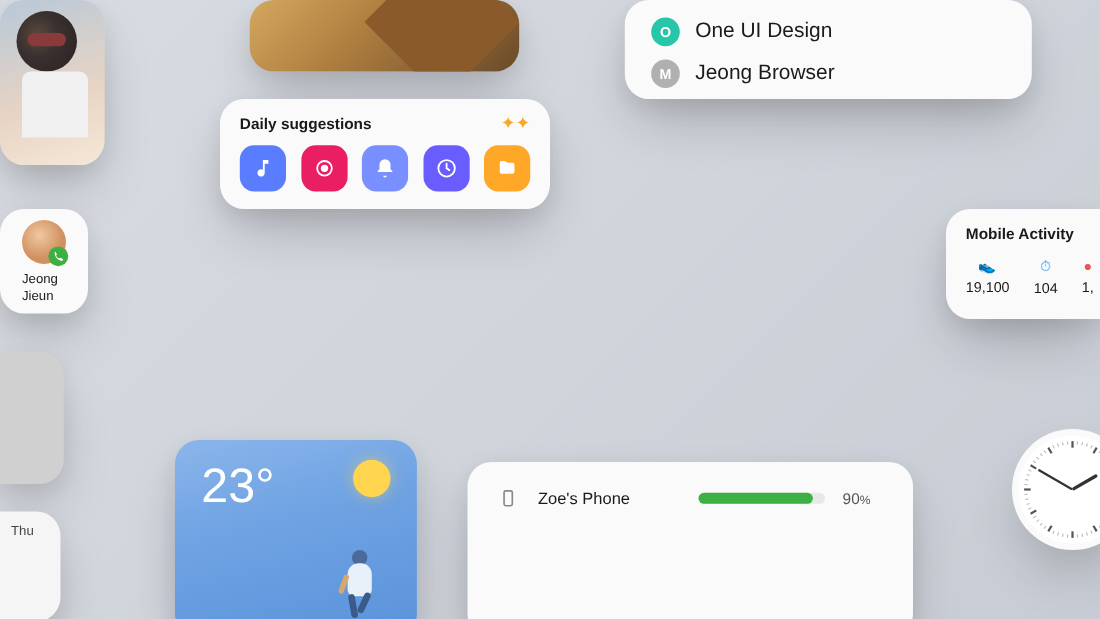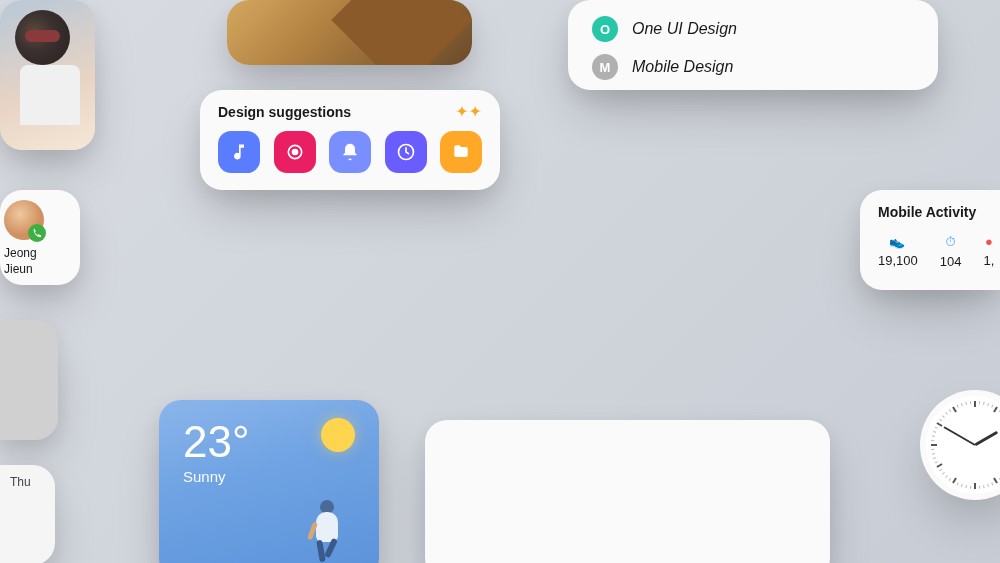--- a/index.html
+++ b/index.html
@@ -83,24 +83,23 @@
   width: 26px; height: 26px;
   border-radius: 50%;
   display: flex;
   align-items: center;
   justify-content: center;
   color: #fff;
   font-size: 13px;
   font-weight: 700;
 }
 .list-label {
-  font-size: 16px;
+  font-size: 19px;
   font-weight: 500;
   color: #1a1a1a;
-  font-style: italic;
 }
 
 
 .suggestions-card {
   left: 200px; top: 90px;
   width: 300px; height: 100px;
   padding: 12px 18px;
 }
 .sugg-header {
   display: flex;
@@ -123,21 +122,21 @@
   border-radius: 13px;
   display: flex;
   align-items: center;
   justify-content: center;
 }
 
 
 .contact-card {
   left: 0; top: 190px;
   width: 80px; height: 95px;
-  padding: 10px 4px;
+  padding: 10px 20px;
   text-align: left;
 }
 .avatar {
   width: 40px; height: 40px;
   border-radius: 50%;
   background: radial-gradient(circle at 40% 35%, #f0c8a0 0%, #d09060 60%);
   position: relative;
   margin-bottom: 6px;
 }
 .phone-badge {
@@ -370,27 +369,27 @@
   <div class="list-row">
     <div class="list-icon" style="background:#26c6a8">
       <span>O</span>
     </div>
     <div class="list-label">One UI Design</div>
   </div>
   <div class="list-row">
     <div class="list-icon" style="background:#b0b0b0">
       <span>M</span>
     </div>
-    <div class="list-label">Mobile Design</div>
+    <div class="list-label">Jeong Browser</div>
   </div>
 </div>
 
 <div class="card suggestions-card">
   <div class="sugg-header">
-    <div class="sugg-title">Design suggestions</div>
+    <div class="sugg-title">Daily suggestions</div>
     <div class="sparkle">✦✦</div>
   </div>
   <div class="sugg-icons">
     <div class="app-icon" style="background:#5a7dff">
       <svg width="20" height="20" viewBox="0 0 24 24" fill="#fff">
           <path d="M12 3v10.55A4 4 0 1014 17V7h4V3h-6z"></path>
         </svg>
     </div>
     <div class="app-icon" style="background:#e91e63">
       <svg width="20" height="20" viewBox="0 0 24 24" fill="#fff">
@@ -444,36 +443,47 @@
       <span class="metric-icon" style="color:#ef5350">●</span>
       <span class="metric-val">1,</span>
     </div>
   </div>
 </div>
 
 <div class="card gray-card"></div>
 
 <div class="card weather-card">
   <div class="weather-temp">23°</div>
-  <div class="weather-cond">Sunny</div>
   <div class="weather-sun"></div>
   <div class="runner">
     <div class="runner-head"></div>
     <div class="runner-body"></div>
     <div class="runner-arm"></div>
     <div class="runner-leg1"></div>
     <div class="runner-leg2"></div>
   </div>
 </div>
 
 <div class="card weather-small">
   <div class="weather-day">Thu</div>
 </div>
 
 <div class="card battery-card">
+  <div class="battery-row">
+    <div class="device-icon">
+      <svg width="18" height="18" viewBox="0 0 24 24" fill="none" stroke="#888" stroke-width="2">
+          <rect x="7" y="3" width="10" height="18" rx="2"></rect>
+        </svg>
+    </div>
+    <div class="device-name">Zoe's Phone</div>
+    <div class="bar-track">
+      <div class="bar-fill" style="width: 90%;"></div>
+    </div>
+    <div class="pct"><span>90</span><span style="font-size:11px">%</span></div>
+  </div>
 </div>
 
 <div class="clock-card">
   <div class="clock-face">
     <div class="hand" style="width:3px;height:26px;transform:translate(-50%,-100%) rotate(60deg)"></div>
     <div class="hand" style="width:2px;height:36px;transform:translate(-50%,-100%) rotate(300deg)"></div>
   <div class="tick" style="height: 6px; width: 2px; background: rgb(85, 85, 85); transform: translate(-50%, 0px) rotate(0deg) translateY(-44px);"></div>
       <div class="tick" style="height: 3px; width: 1px; background: rgb(187, 187, 187); transform: translate(-50%, 0px) rotate(6deg) translateY(-44px);"></div>
       <div class="tick" style="height: 3px; width: 1px; background: rgb(187, 187, 187); transform: translate(-50%, 0px) rotate(12deg) translateY(-44px);"></div>
       <div class="tick" style="height: 3px; width: 1px; background: rgb(187, 187, 187); transform: translate(-50%, 0px) rotate(18deg) translateY(-44px);"></div>

